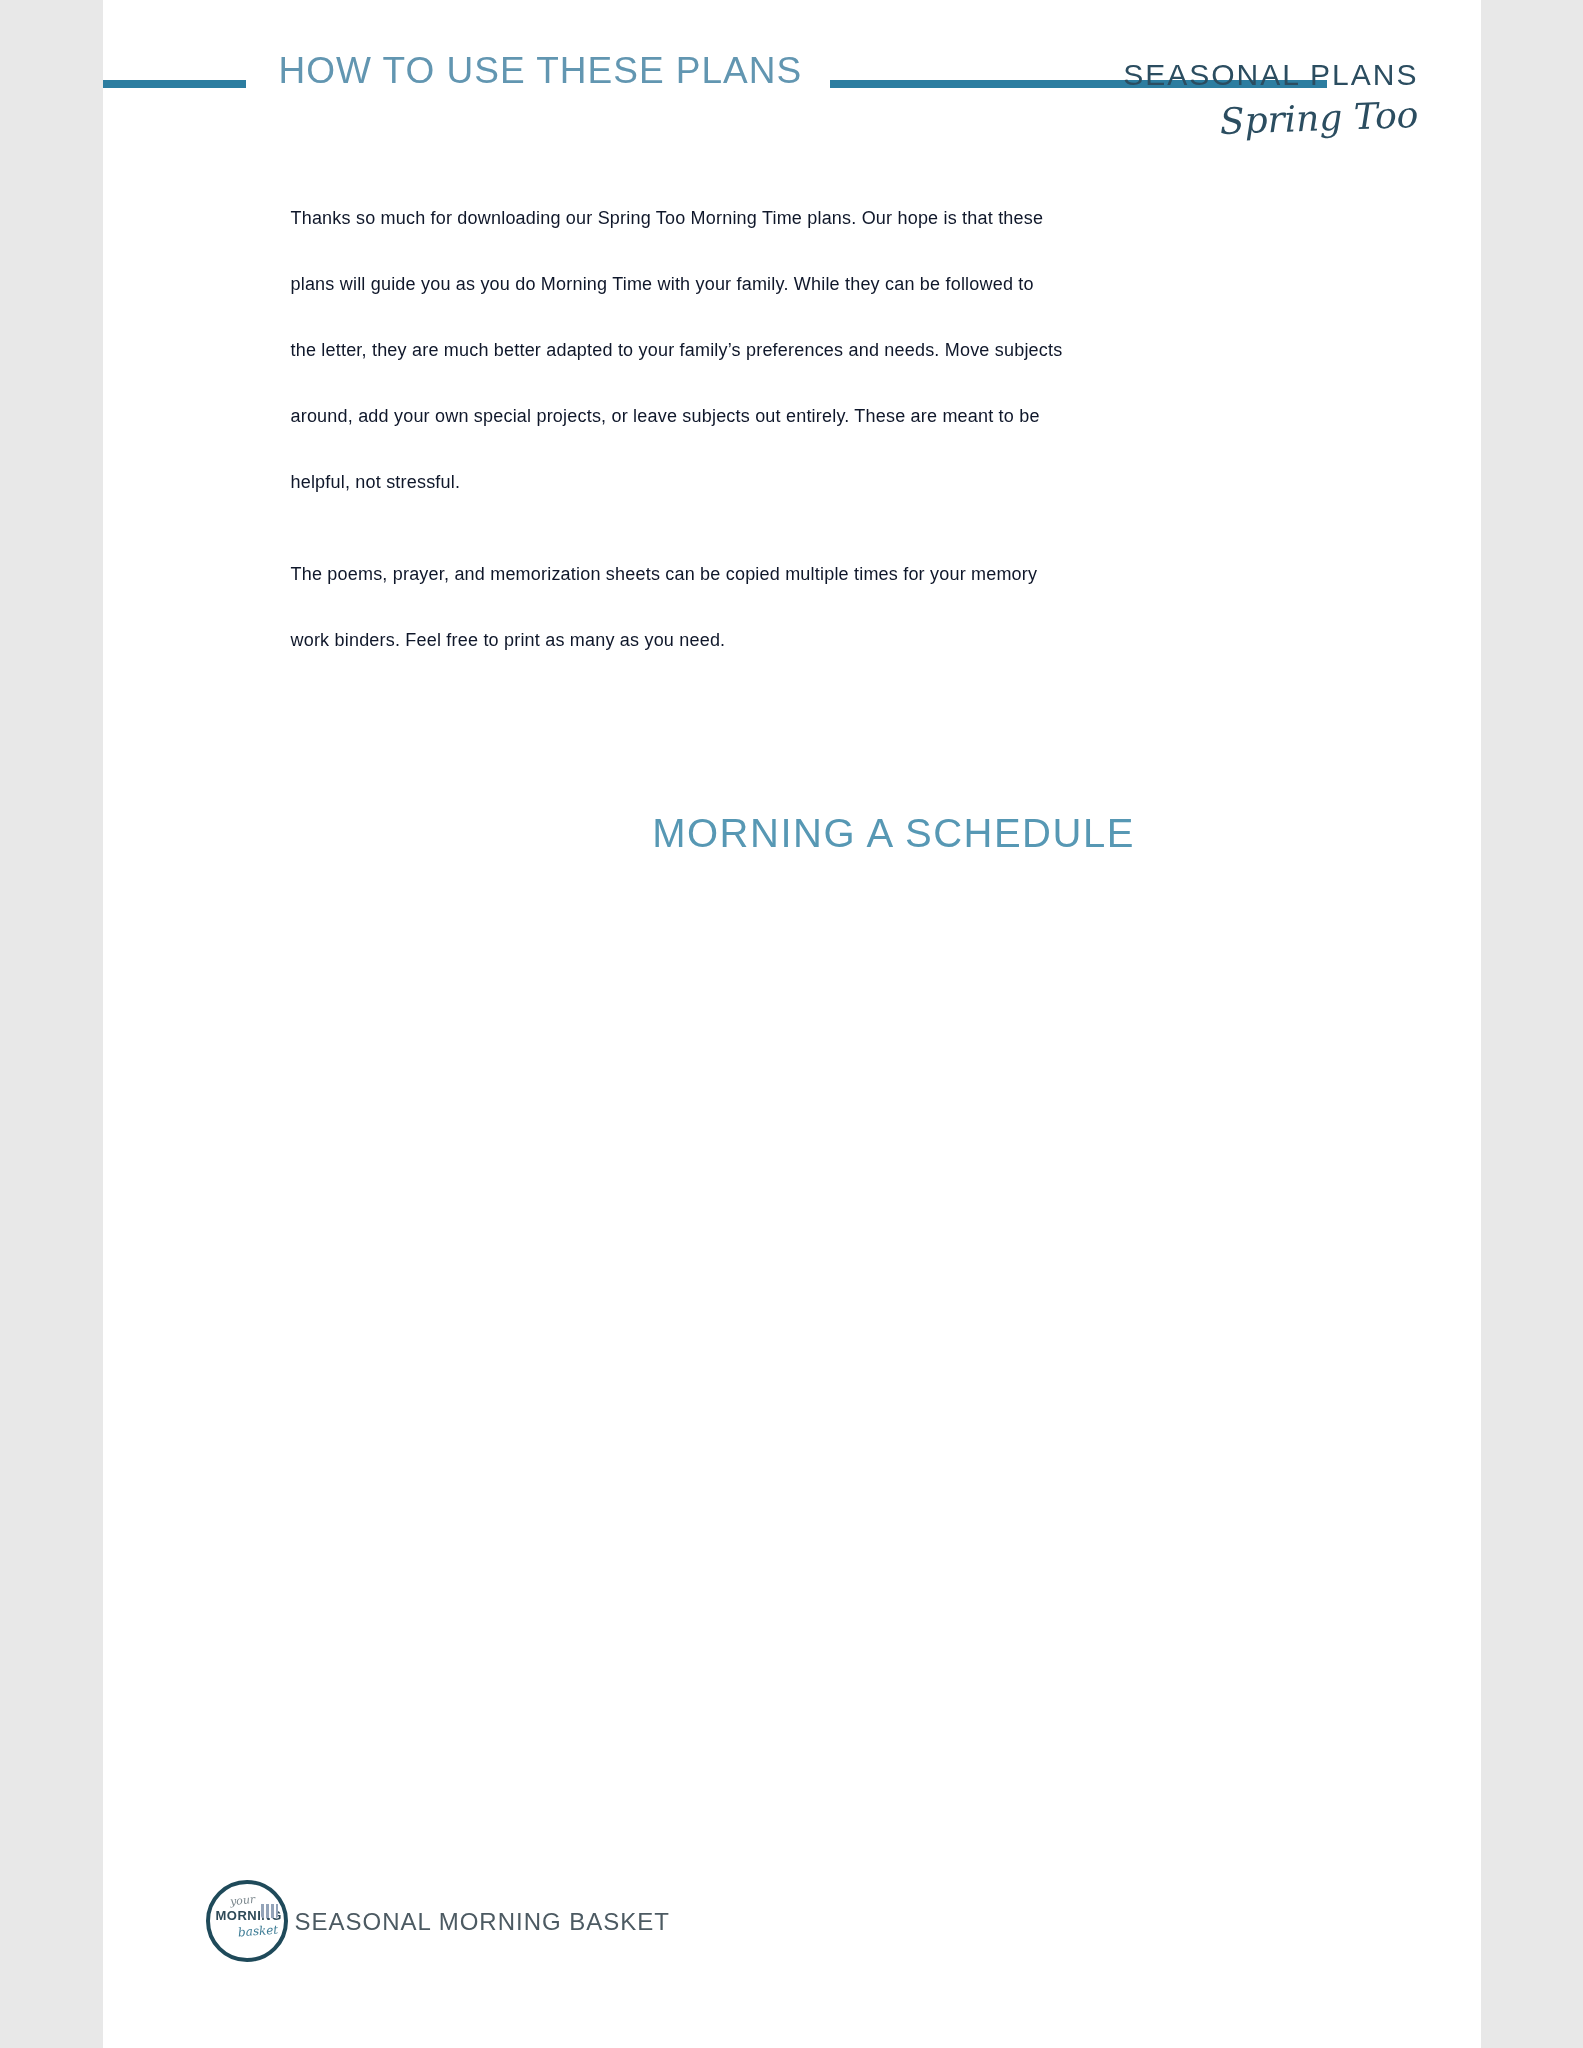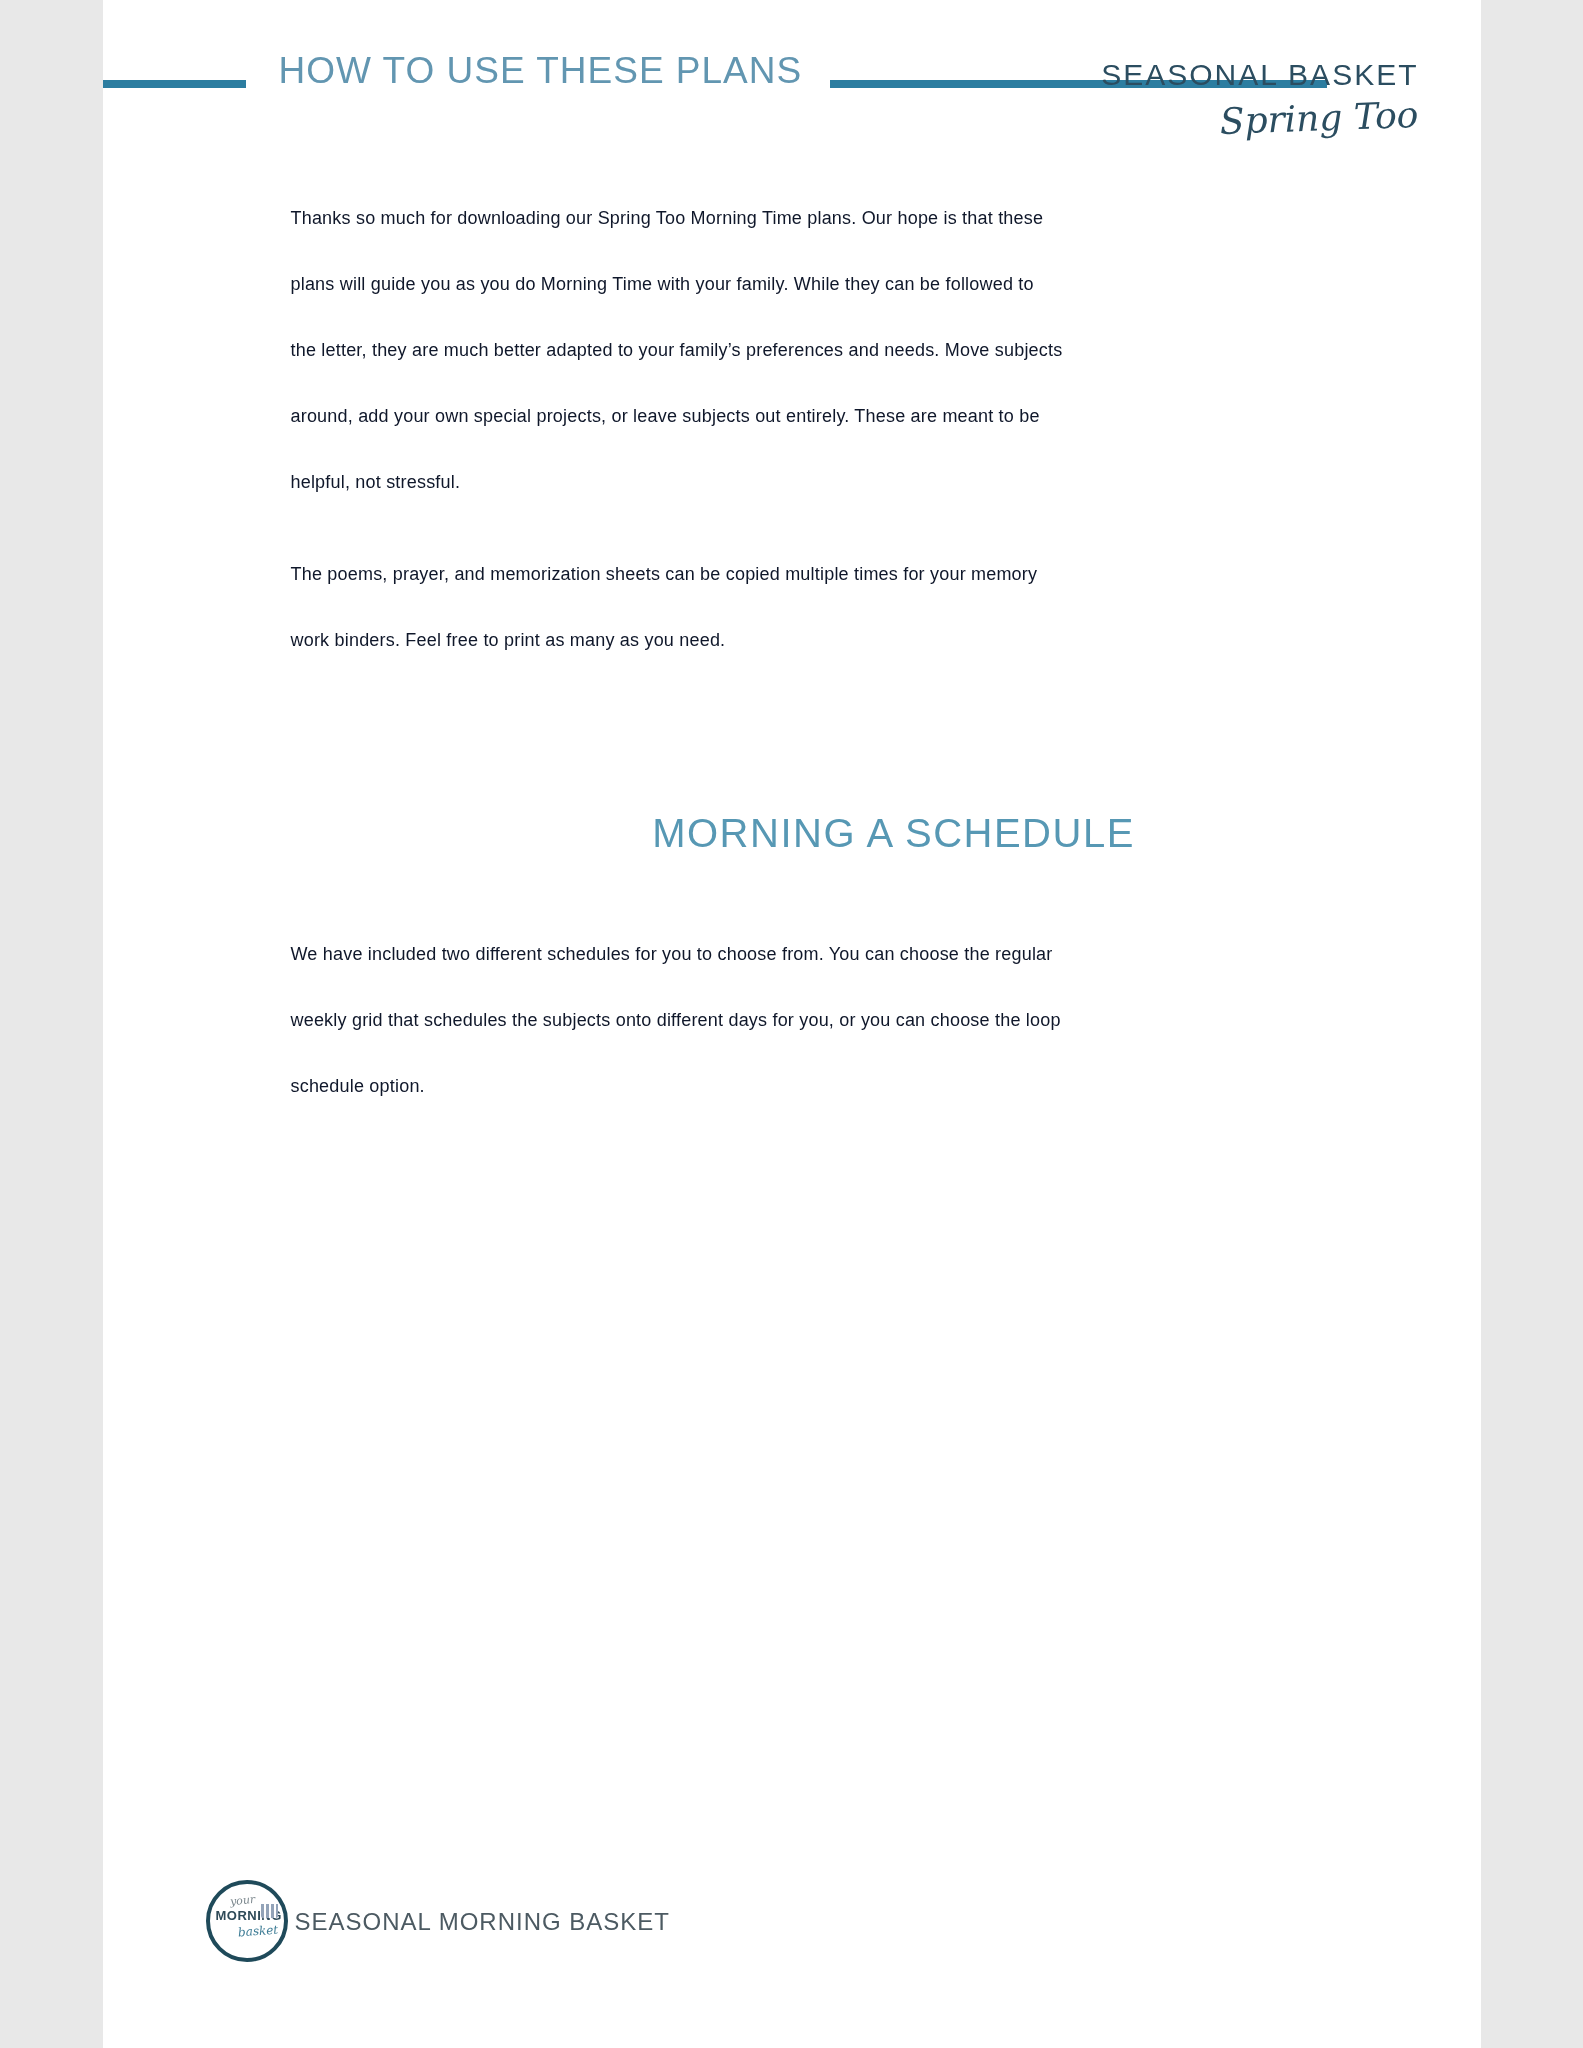--- a/index.html
+++ b/index.html
@@ -101,38 +101,35 @@
 </style>
 </head>
 <body>
 
 <div class="page">
 
   <div class="rule rule-left"></div>
   <div class="doc-title">HOW TO USE THESE PLANS</div>
   <div class="rule rule-mid"></div>
   <div class="header-right">
-    <div class="brand">SEASONAL BASKET</div>
+    <div class="brand">SEASONAL PLANS</div>
     <div class="edition">Spring Too</div>
   </div>
 
   <div class="content">
     <p class="para">Thanks so much for downloading our Spring Too Morning Time plans. Our hope is that these
 plans will guide you as you do Morning Time with your family. While they can be followed to
 the letter, they are much better adapted to your family’s preferences and needs. Move subjects
 around, add your own special projects, or leave subjects out entirely. These are meant to be
 helpful, not stressful.</p>
     <p class="para">The poems, prayer, and memorization sheets can be copied multiple times for your memory
 work binders. Feel free to print as many as you need.</p>
 
     <h2 class="section-heading">MORNING A SCHEDULE</h2>
 
-    <p class="para">We have included two different schedules for you to choose from. You can choose the regular
-weekly grid that schedules the subjects onto different days for you, or you can choose the loop
-schedule option.</p>
   </div>
 
   <div class="logo-circle">
     <span class="logo-word-top">your</span>
     <span class="logo-word-main">MORNING</span>
     <span class="logo-word-bottom">basket</span>
     <span class="logo-basket">
       <span class="basket-top"></span>
       <span class="basket-body" style="display:block;"></span>
     </span>

